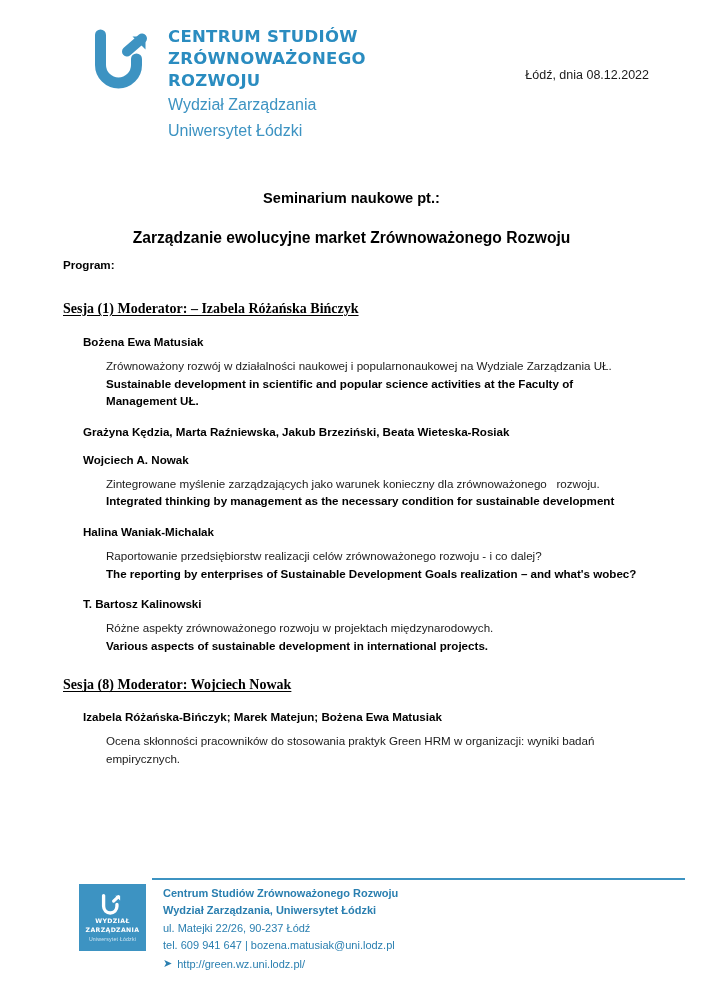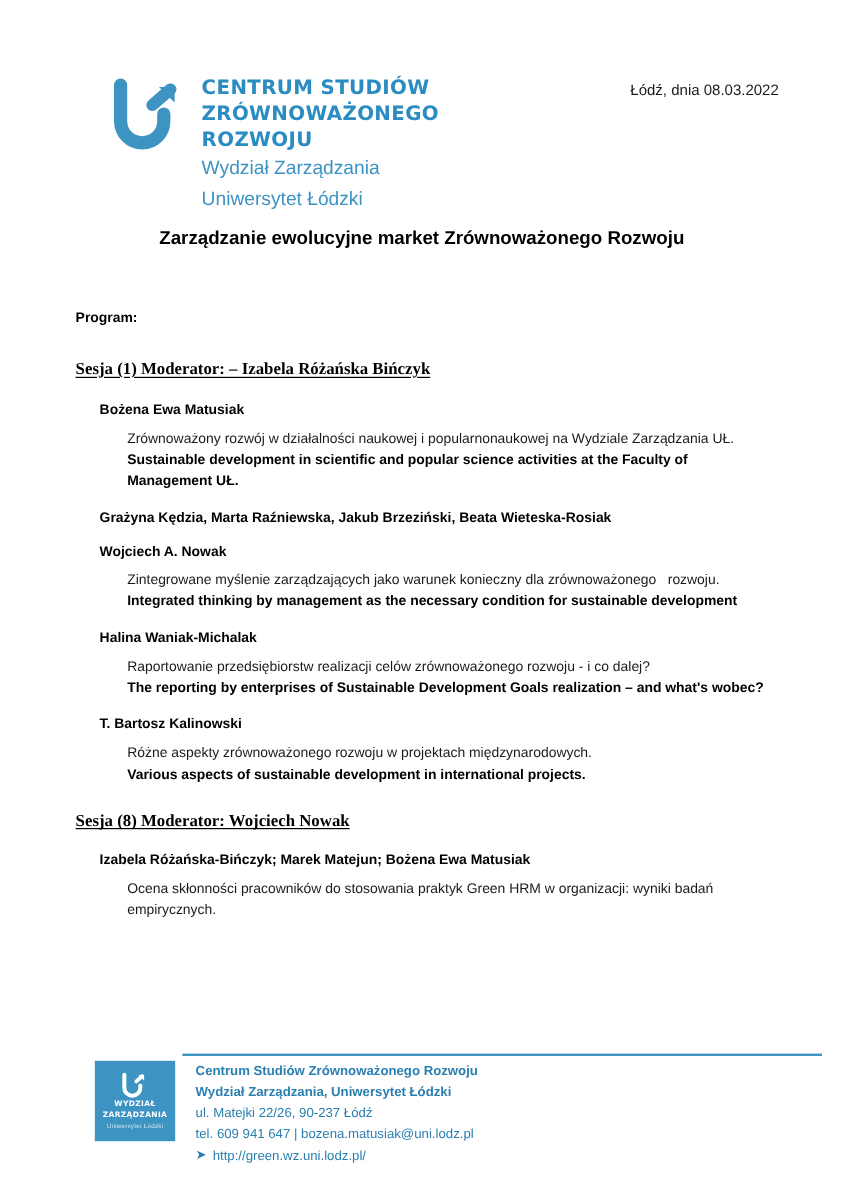--- a/index.html
+++ b/index.html
@@ -32,21 +32,20 @@
     left: 0;
     width: 703px;
     height: 140px;
   }
   .logo-block {
     position: absolute;
     left: 94px;
     top: 4px;
     display: flex;
     align-items: flex-start;
-    margin-top: 36px;
   }
   .logo-mark {
     width: 62px;
     height: 62px;
     flex: 0 0 62px;
     margin-top: 3px;
   }
   .logo-text {
     margin-left: 12px;
     line-height: 1.0;
@@ -255,24 +254,25 @@
       </span>
       <span class="logo-text">
         <div class="logo-title">CENTRUM STUDIÓW</div>
         <div class="logo-title">ZRÓWNOWAŻONEGO</div>
         <div class="logo-title">ROZWOJU</div>
         <div class="logo-sub">Wydział Zarządzania</div>
         <div class="logo-sub">Uniwersytet Łódzki</div>
       </span>
     </div>
 
-    <div class="doc-date">Łódź, dnia 08.03.2022</div>
+    <div class="doc-date">Łódź, dnia 08.12.2022</div>
   </div>
 
   <div class="title-area">
+    <div class="seminar-kicker">Seminarium naukowe pt.:</div>
     <div class="seminar-title">Zarządzanie ewolucyjne market Zrównoważonego Rozwoju</div>
   </div>
 
   <div class="body-area">
 
     <div class="program-label">Program:</div>
 
     
     <div class="session-heading">Sesja (1) Moderator: – Izabela Różańska Bińczyk</div>
 

